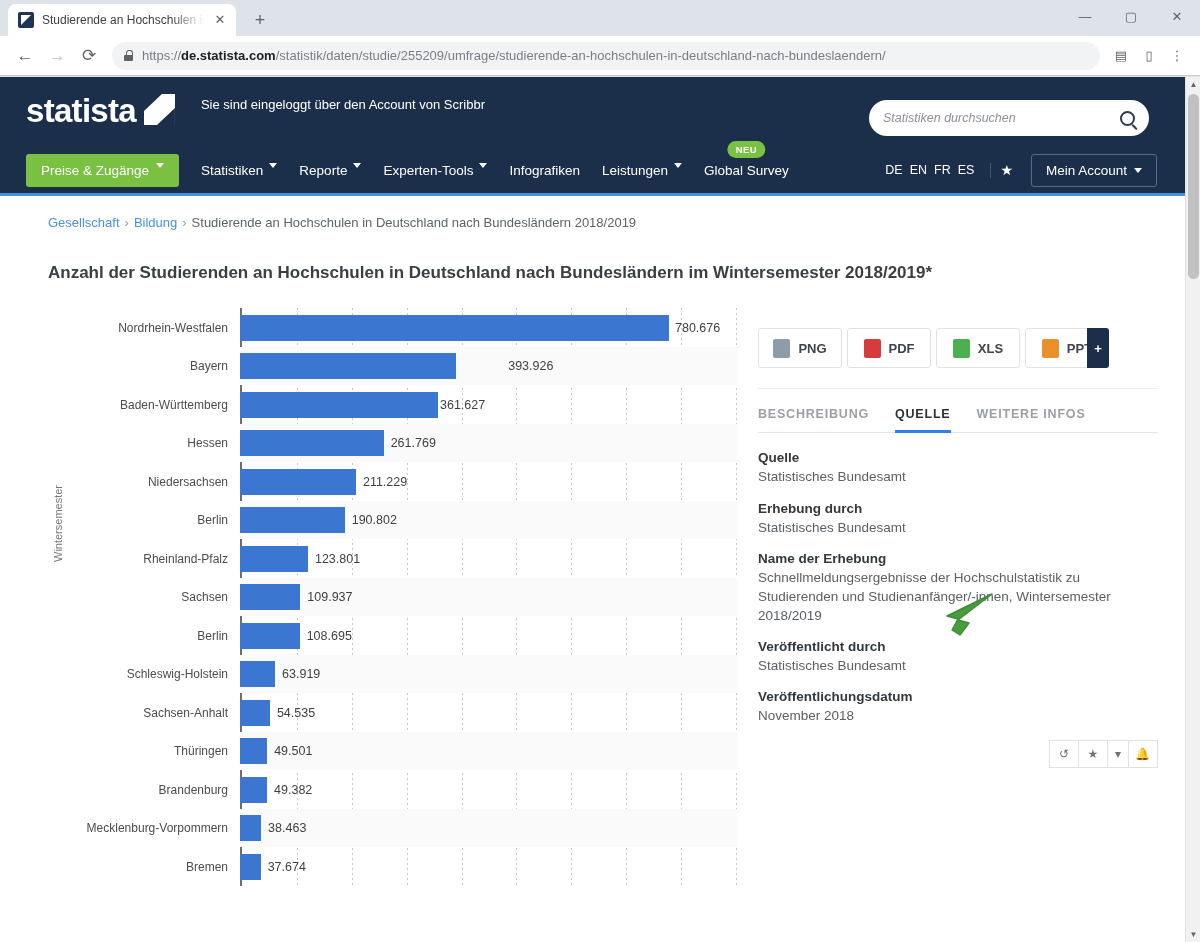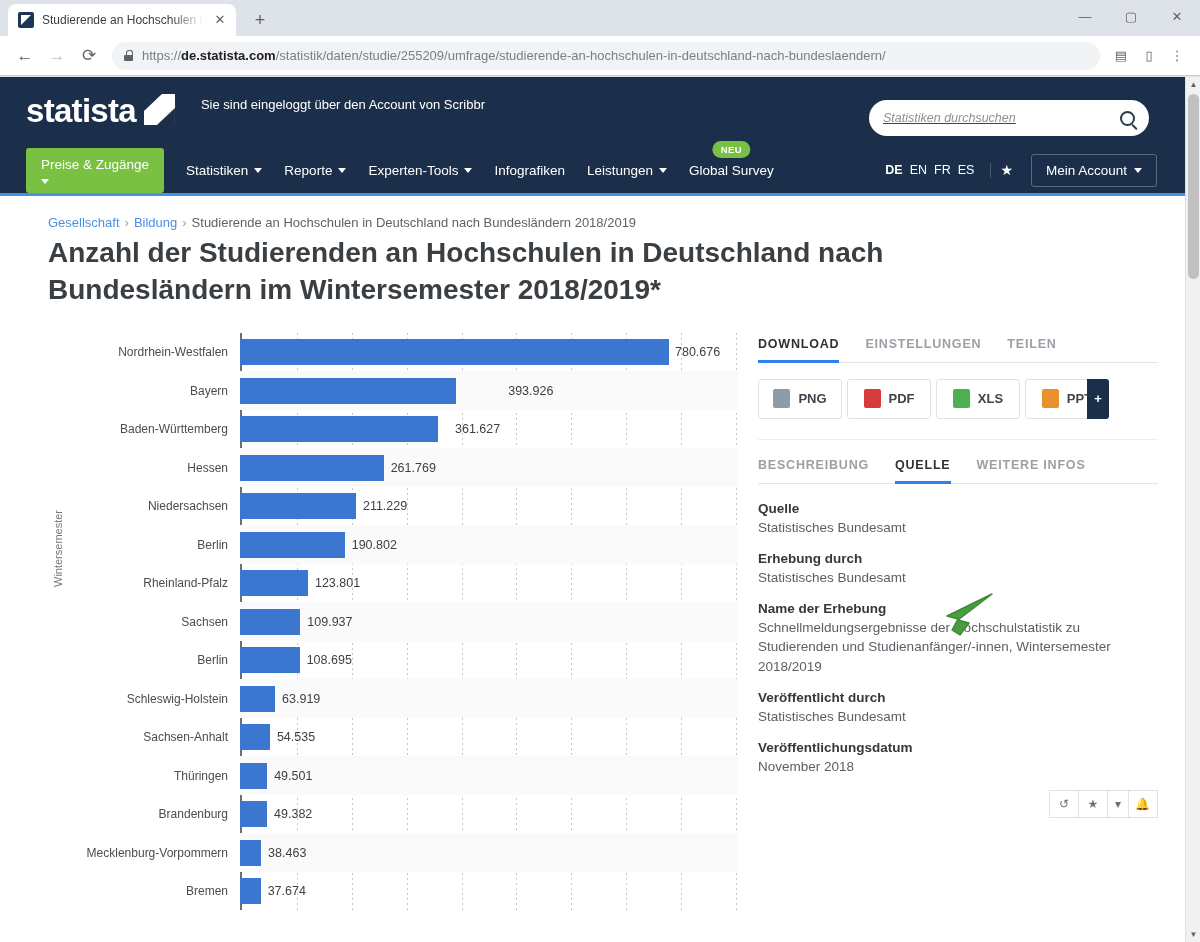--- a/index.html
+++ b/index.html
@@ -97,61 +97,61 @@
     clip-path: polygon(100% 100%, 100% 45%, 42% 100%);
   }
   #acct-note { color: #fff; font-size: 13px; line-height: 1.35; margin-left: 26px; margin-top: 2px; max-width: 300px; }
   #searchbox {
     position: absolute; right: 36px; top: 23px; width: 280px; height: 36px;
     background: #fff; border-radius: 18px; display: flex; align-items: center;
     padding: 0 14px;
   }
   #searchbox input {
     border: none; outline: none; flex: 1; font-size: 12.5px; color: #444;
-    font-family: "Liberation Sans", sans-serif; font-style: italic; background: transparent; text-decoration: underline;
+    font-family: "Liberation Sans", sans-serif; font-style: italic; background: transparent;
   }
   #searchbox input::placeholder { color: #8b9099; font-style: italic; }
   .mag { width: 15px; height: 15px; border: 2px solid #2b3a50; border-radius: 50%; position: relative; flex: 0 0 15px; }
   .mag::after { content:""; position:absolute; right:-5px; bottom:-4px; width:7px; height:2px;
       background:#2b3a50; transform: rotate(45deg); border-radius: 1px; }
 
   #st-nav { position: absolute; left: 0; bottom: 0; width: 100%; height: 46px;
             display: flex; align-items: center; padding-left: 26px; }
   #pricing-btn {
     background: #7ac143; color: #fff; font-size: 13.5px; padding: 9px 15px;
-    border-radius: 3px; display: flex; gap: 7px; white-space: nowrap; flex-direction: column;
+    border-radius: 3px; display: flex; gap: 7px; white-space: nowrap;
   }
   .navitem { color: #fff; font-size: 13.5px; margin-left: 22px; display: flex;
-             align-items: center; gap: 6px; white-space: nowrap; position: relative; }
+             gap: 6px; white-space: nowrap; position: relative; }
   .caret { width: 0; height: 0; border-left: 4px solid transparent; border-right: 4px solid transparent;
            border-top: 5px solid currentColor; display: inline-block; }
   .badge-neu {
     position: absolute; top: -22px; left: 50%; transform: translateX(-50%);
     background: #7ac143; color: #fff; font-size: 9.5px; font-weight: 700;
     padding: 3px 8px; border-radius: 9px; letter-spacing: 0.4px;
   }
   #nav-right { margin-left: auto; display: flex; align-items: center; gap: 0; padding-right: 28px; }
   .lang { color: #fff; font-size: 12.5px; margin-right: 7px; }
-  .lang.active { font-weight: 700; }
+  .lang.active { font-weight: 400; }
   .vdiv { width: 1px; height: 15px; background: #47566c; margin: 0 9px; }
   .star-ico { color: #fff; font-size: 14px; }
   #acct-btn {
     margin-left: 18px; border: 1px solid #5a6a80; color: #fff; font-size: 13.5px;
     padding: 8px 14px; border-radius: 3px; display: flex; align-items: center; gap: 7px;
   }
   #blue-line { height: 3px; background: #4a90e2; }
 
   
   #content { padding: 0 0 0 48px; }
   #breadcrumb { font-size: 13px; color: #5d6368; padding-top: 19px; }
   #breadcrumb a { color: #4a90e2; text-decoration: none; }
   #breadcrumb .sep { color: #9aa0a6; margin: 0 5px; }
   #page-title {
-    font-size: 28px; font-weight: 700; color: #3a3f44; line-height: 1.32;
-    margin-top: 5px; max-width: 1040px;
+    font-size: 17px; font-weight: 700; color: #3a3f44; line-height: 1.32;
+    margin-top: 32px; max-width: 1040px;
   }
 
   
   #main-row { display: flex; margin-top: 24px; }
   #chart-wrap { width: 690px; position: relative; }
   #ylab {
     position: absolute; left: 4px; top: 254px; font-size: 11px; color: #777;
     transform: rotate(-90deg); transform-origin: left top; white-space: nowrap;
   }
   #chart { position: relative; margin-left: 28px; }
@@ -353,21 +353,21 @@
                     <div class="rowlabel">Bayern</div>
                     <div class="plot">
                       <div class="bar" style="width: 216.222px; background: rgb(59, 118, 209);"></div>
                       <div class="val" style="left: 223.222px; margin-left: 45px;">393.926</div>
                     </div>
                   </div>
                   <div class="row">
                     <div class="rowlabel">Baden-Württemberg</div>
                     <div class="plot">
                       <div class="bar" style="width: 198.493px; background: rgb(59, 118, 209);"></div>
-                      <div class="val" style="left: 215px;">361.627</div>
+                      <div class="val" style="left: 200px;">361.627</div>
                     </div>
                   </div>
                   <div class="row alt">
                     <div class="rowlabel">Hessen</div>
                     <div class="plot">
                       <div class="bar" style="width: 143.682px; background: rgb(59, 118, 209);"></div>
                       <div class="val" style="left: 150.682px;">261.769</div>
                     </div>
                   </div>
                   <div class="row">
@@ -445,25 +445,20 @@
                     <div class="plot">
                       <div class="bar" style="width: 20.6788px; background: rgb(59, 118, 209);"></div>
                       <div class="val" style="left: 27.6788px;">37.674</div>
                     </div>
                   </div>
                 </div>
             </div>
           </div>
 
           <div id="panel">
-            <div class="tabbar" id="dltabs">
-                <div class="t active">DOWNLOAD</div>
-                <div class="t">EINSTELLUNGEN</div>
-                <div class="t">TEILEN</div>
-              </div>
             <div id="dlrow">
                 <div class="dlbtn">
                   <span class="fileico" style="background: rgb(142, 155, 168);"></span>
                   <span>PNG</span>
                 </div>
                 <div class="dlbtn">
                   <span class="fileico" style="background: rgb(216, 59, 59);"></span>
                   <span>PDF</span>
                 </div>
                 <div class="dlbtn">

